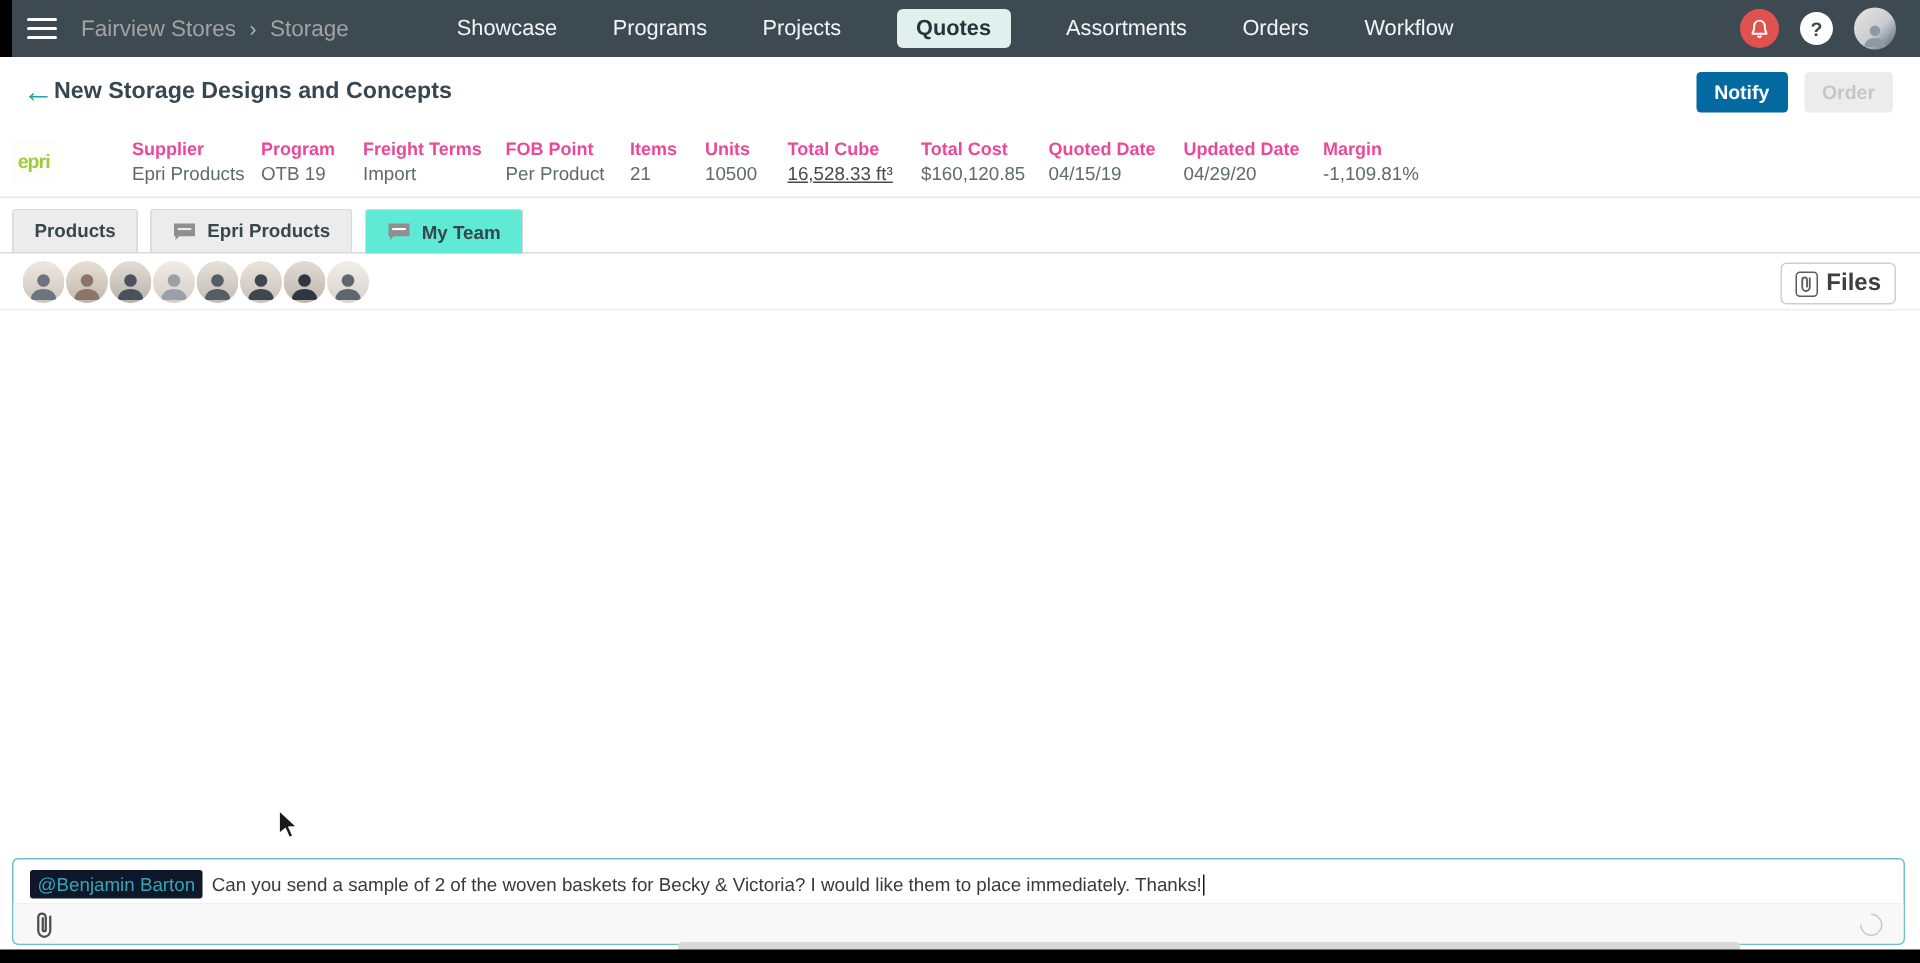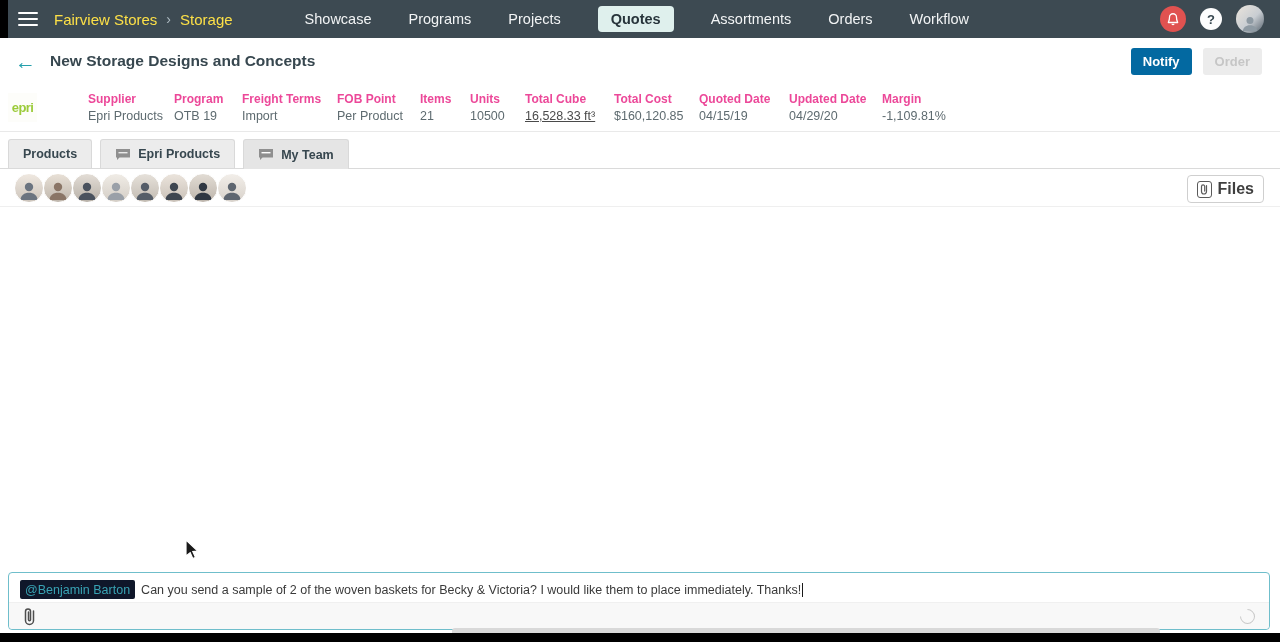--- a/index.html
+++ b/index.html
@@ -12,21 +12,21 @@
 
   
   .topnav {
     position:absolute; top:0; left:0; right:0; height:38px;
     background:#3D4A52; display:flex; align-items:center; color:#F4F6F7;
   }
   .nav-black-strip { position:absolute; left:0; top:0; width:8px; height:38px; background:#000; }
   .hamburger { margin-left:18px; width:20px; cursor:pointer; }
   .hamburger span { display:block; height:2px; background:#fff; margin:4px 0; border-radius:1px; }
   .breadcrumb { display:flex; align-items:center; gap:9px; margin-left:16px; font-size:15px; }
-  .crumb { color:#fde047; }
+  .crumb { color:#a3a3a3; }
   .crumb-sep { color:#AEBBC2; font-size:14px; }
   .nav-items { display:flex; align-items:center; gap:37px; margin-left:72px; font-size:14.5px; }
   .nav-item { color:#F2F4F5; cursor:pointer; white-space:nowrap; }
   .nav-item.active {
     background:#DFF0ED; color:#27343B; padding:5px 13px; border-radius:4px; font-weight:bold;
   }
   .nav-right { margin-left:auto; display:flex; align-items:center; gap:14px; margin-right:16px; }
   .bell-circle {
     width:26px; height:26px; border-radius:50%; background:#E05250;
     display:flex; align-items:center; justify-content:center; cursor:pointer;
@@ -42,21 +42,21 @@
     display:flex; align-items:flex-end; justify-content:center; overflow:hidden;
   }
   .user-avatar svg { width:20px; height:20px; fill:#8E9AA3; }
 
   
   .header {
     position:absolute; top:38px; left:0; right:0; height:46px; background:#fff;
     display:flex; align-items:center;
   }
   .back-arrow { margin-left:15px; color:#26A0AC; font-size:21px; line-height:1; cursor:pointer; }
-  .page-title { margin-left:14px; font-size:15.5px; font-weight:bold; color:#37474F; }
+  .page-title { font-size:15.5px; font-weight:bold; color:#37474F; }
   .header-btns { margin-left:auto; display:flex; gap:11px; margin-right:18px; }
   .btn { border:none; border-radius:3px; padding:6px 12px; font-size:13px;
          font-family:inherit; font-weight:bold; cursor:pointer; }
   .btn.teal { background:#0369a1; color:#fff; }
   .btn.disabled { background:#ECECEC; color:#C6C6C6; cursor:default; }
 
   
   .summary {
     position:absolute; top:84px; left:0; right:0; height:48px;
     border-bottom:1px solid #E9E9E9; display:flex; align-items:center;gap:36px;
@@ -81,21 +81,21 @@
   .tabbar {
     position:absolute; top:140px; left:0; right:0; height:29px;
     border-bottom:1px solid #DADADA; display:flex; align-items:flex-end; padding-left:8px;
   }
   .tab {
     display:flex; align-items:center; gap:7px; height:29px; padding:0 14px;
     background:#ECECEC; border:1px solid #D9D9D9; border-bottom:none;
     border-radius:3px 3px 0 0; margin-right:8px;
     font-size:12.5px; font-weight:bold; color:#37474F; cursor:pointer;
   }
-  .tab.active { background:#e5e5e5; height:30px; margin-bottom:-1px; }
+  .tab.active { background:#5eead4; height:30px; margin-bottom:-1px; }
   .chat-icon { width:16px; height:13px; }
   .chat-icon svg { display:block; }
 
   
   .teamrow {
     position:absolute; top:170px; left:0; right:0; height:37px;
     border-bottom:1px solid #EFEFEF; display:flex; align-items:center; padding:0 14px;
   }
   .avatars { display:flex; }
   .avatar {

